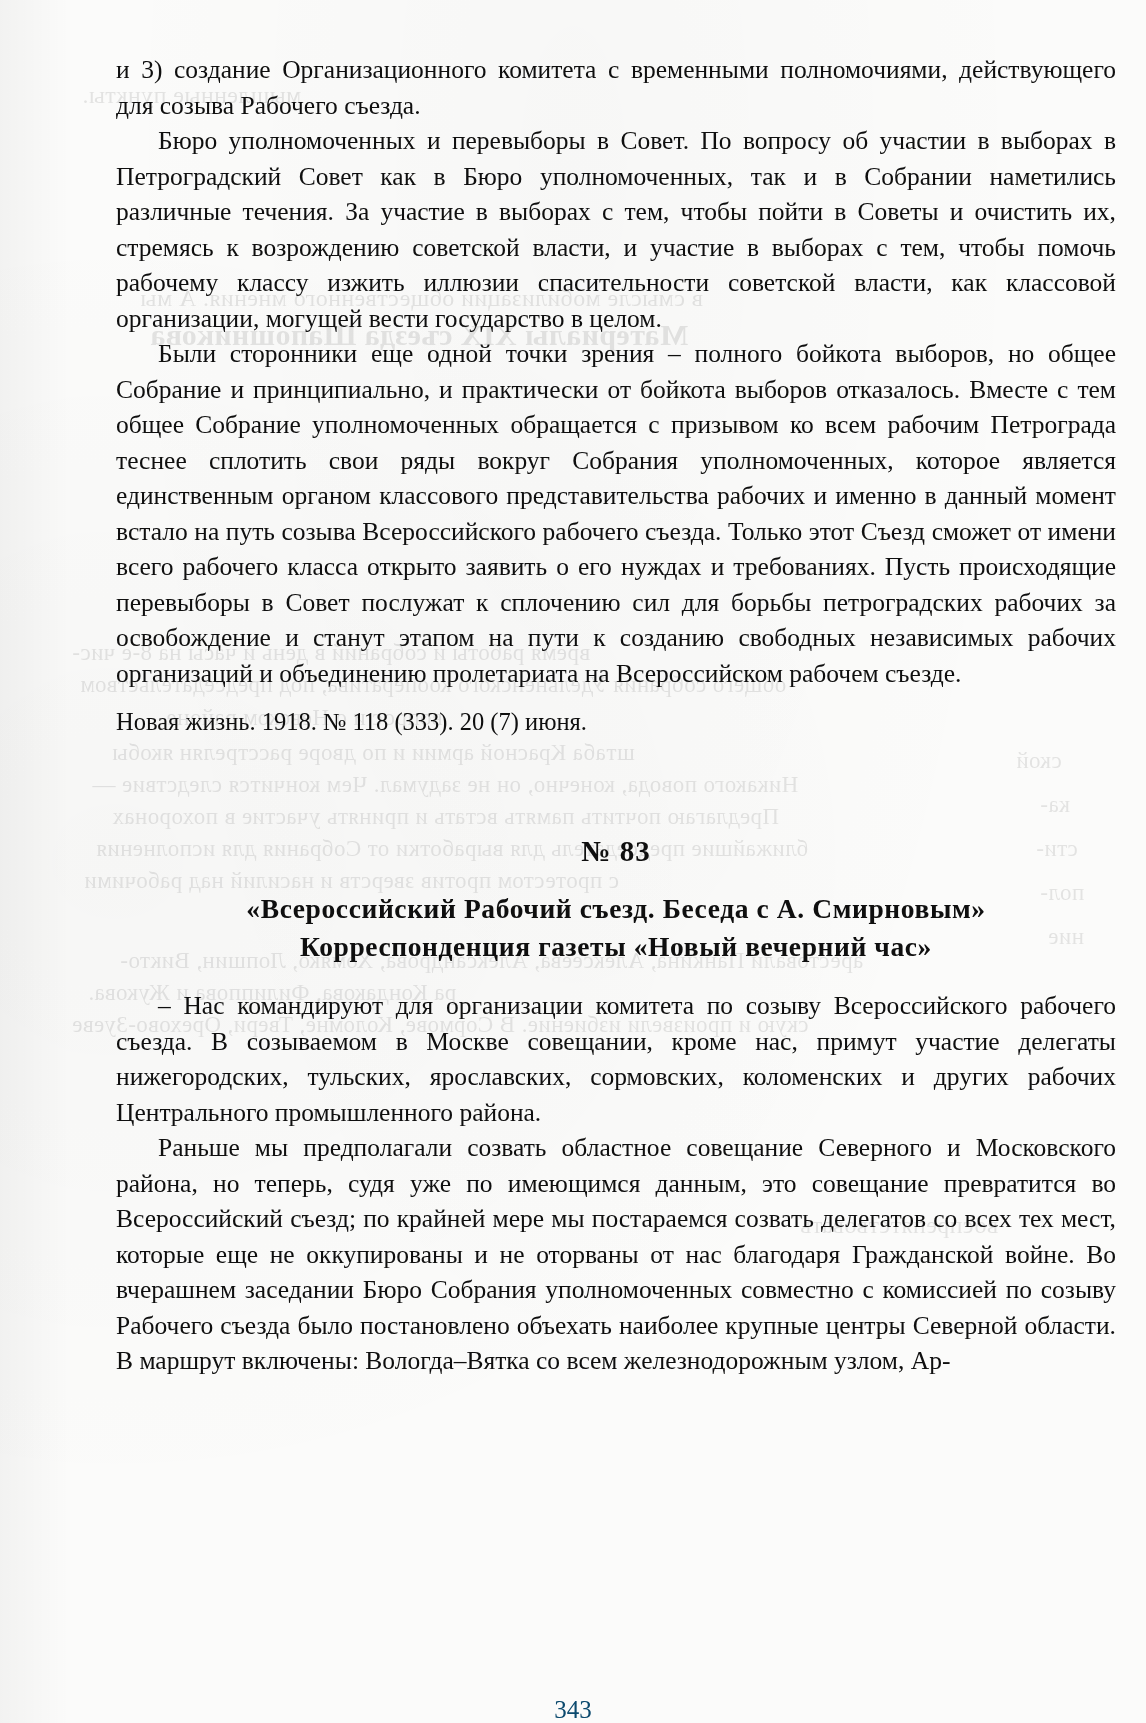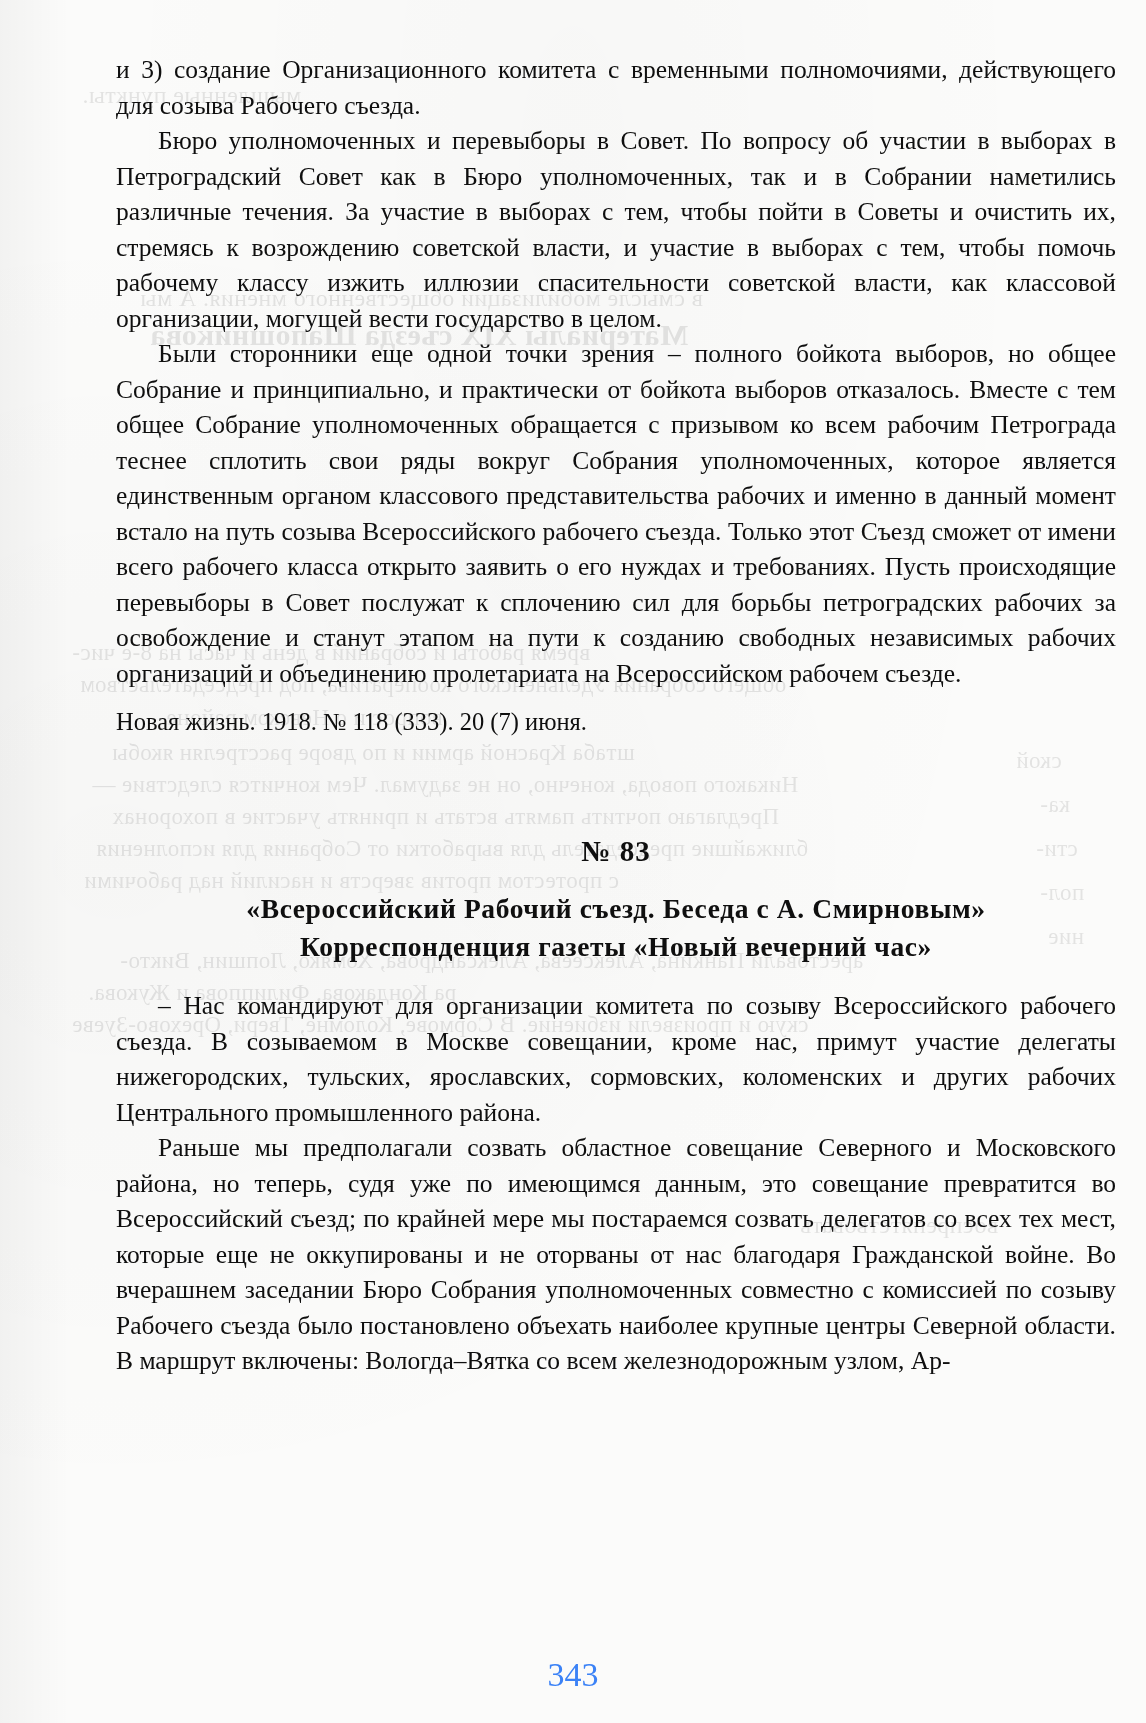--- a/index.html
+++ b/index.html
@@ -78,24 +78,24 @@
     margin-top: 20px;
     text-align: right;
     font-size: 25px;
     font-weight: bold;
   }
   .body2 { margin-top: 22px; }
   .page-no {
     position: absolute;
     left: 0;
     right: 0;
-    top: 1656px;
+    top: 1696px;
     text-align: center;
-    font-size: 34px;
-    color: #3b82f6;
+    font-size: 25px;
+    color: #0c4a6e;
   }
 </style>
 </head>
 <body>
 
 <div class="page-scan"></div>
 
 <div>
   <div class="ghost" style="left:82px; top:82px; font-size:24px;">мышленные пункты.</div>
   <div class="ghost" style="left:150px; top:318px; font-size:30px; font-weight:bold;">Материалы XIX съезда Шапошникова</div>

